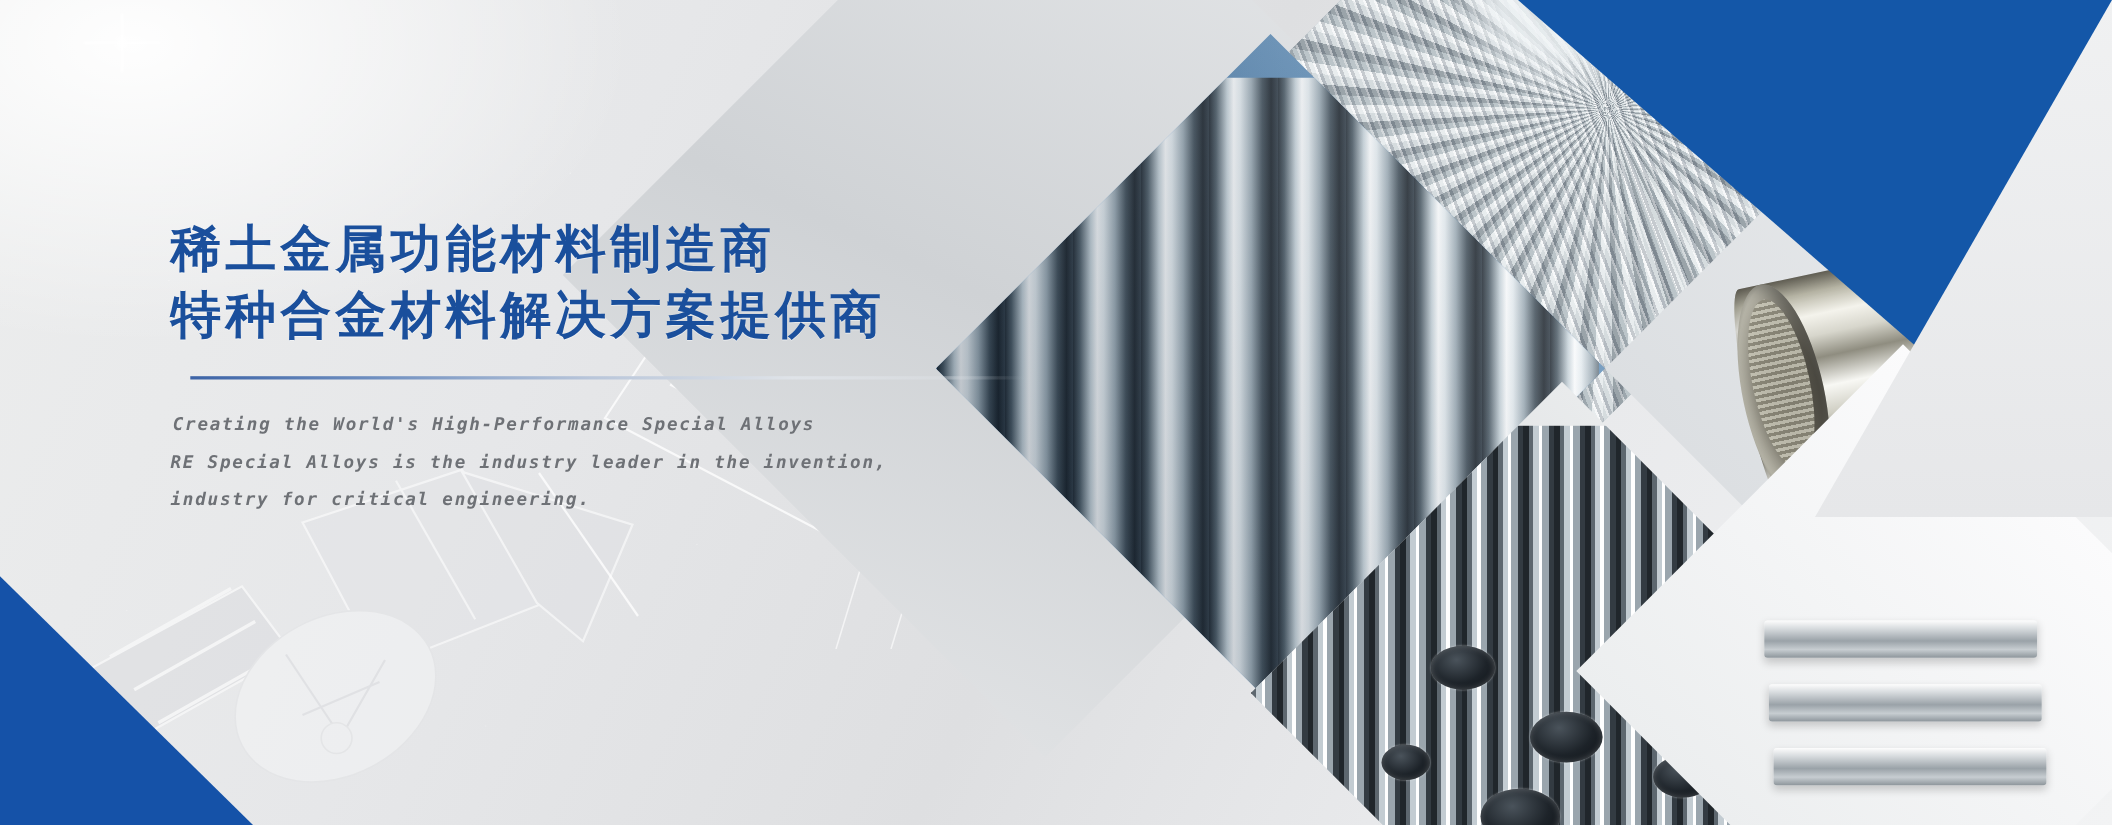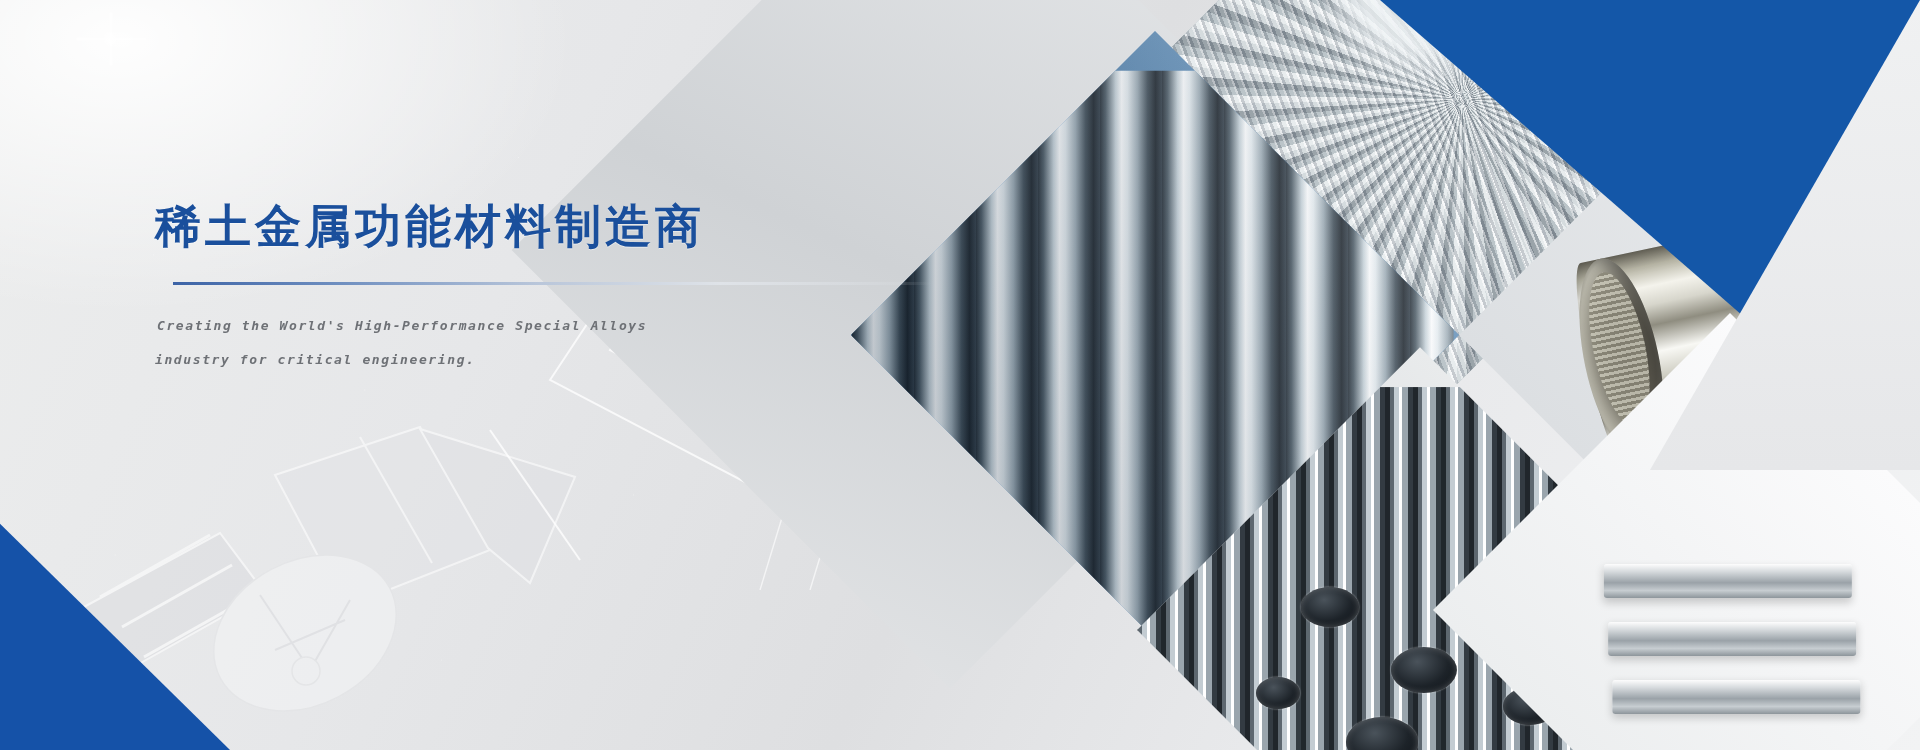--- a/index.html
+++ b/index.html
@@ -191,21 +191,21 @@
     text-shadow:0 1px 0 rgba(255,255,255,.45);
   }
   .divider{
     width:760px; height:3px; margin:26px 0 24px 18px;
     background:linear-gradient(90deg,#3c63a6 0%, #6f8fc0 22%, #b9c6da 48%, #dfe3e8 72%, rgba(236,238,240,0) 100%);
   }
   .sub{
     color:#6e7176;
     font-family:"DejaVu Sans Mono","Liberation Mono",monospace;
     font-style:italic;
-    font-size:13px;
+    font-size:16px;
     letter-spacing:1.6px;
     line-height:34px;
     white-space:nowrap;
     font-weight:bold;
   }
   .sub.first{ margin-left:2px; }
 </style>
 </head>
 <body>
 
@@ -280,20 +280,22 @@
       <div class="flat-bar" style="left:152px; top:250px; width:248px; transform:rotate(-45deg);"></div>
     </div>
   </div>
 
   <div class="tri-tr"></div>
   <div class="tri-tr-white"></div>
   <div class="tri-bl"></div>
 
   <div class="content">
     <div class="h-line">稀土金属功能材料制造商</div>
+    <div class="h-line">特种合金材料解决方案提供商</div>
 
     <div class="divider"></div>
 
     <div class="sub first">Creating the World's High-Performance Special Alloys</div>
+    <div class="sub">RE Special Alloys is the industry leader in the invention,</div>
     <div class="sub">industry for critical engineering.</div>
   </div>
 
 </div>
 
 </body></html>

